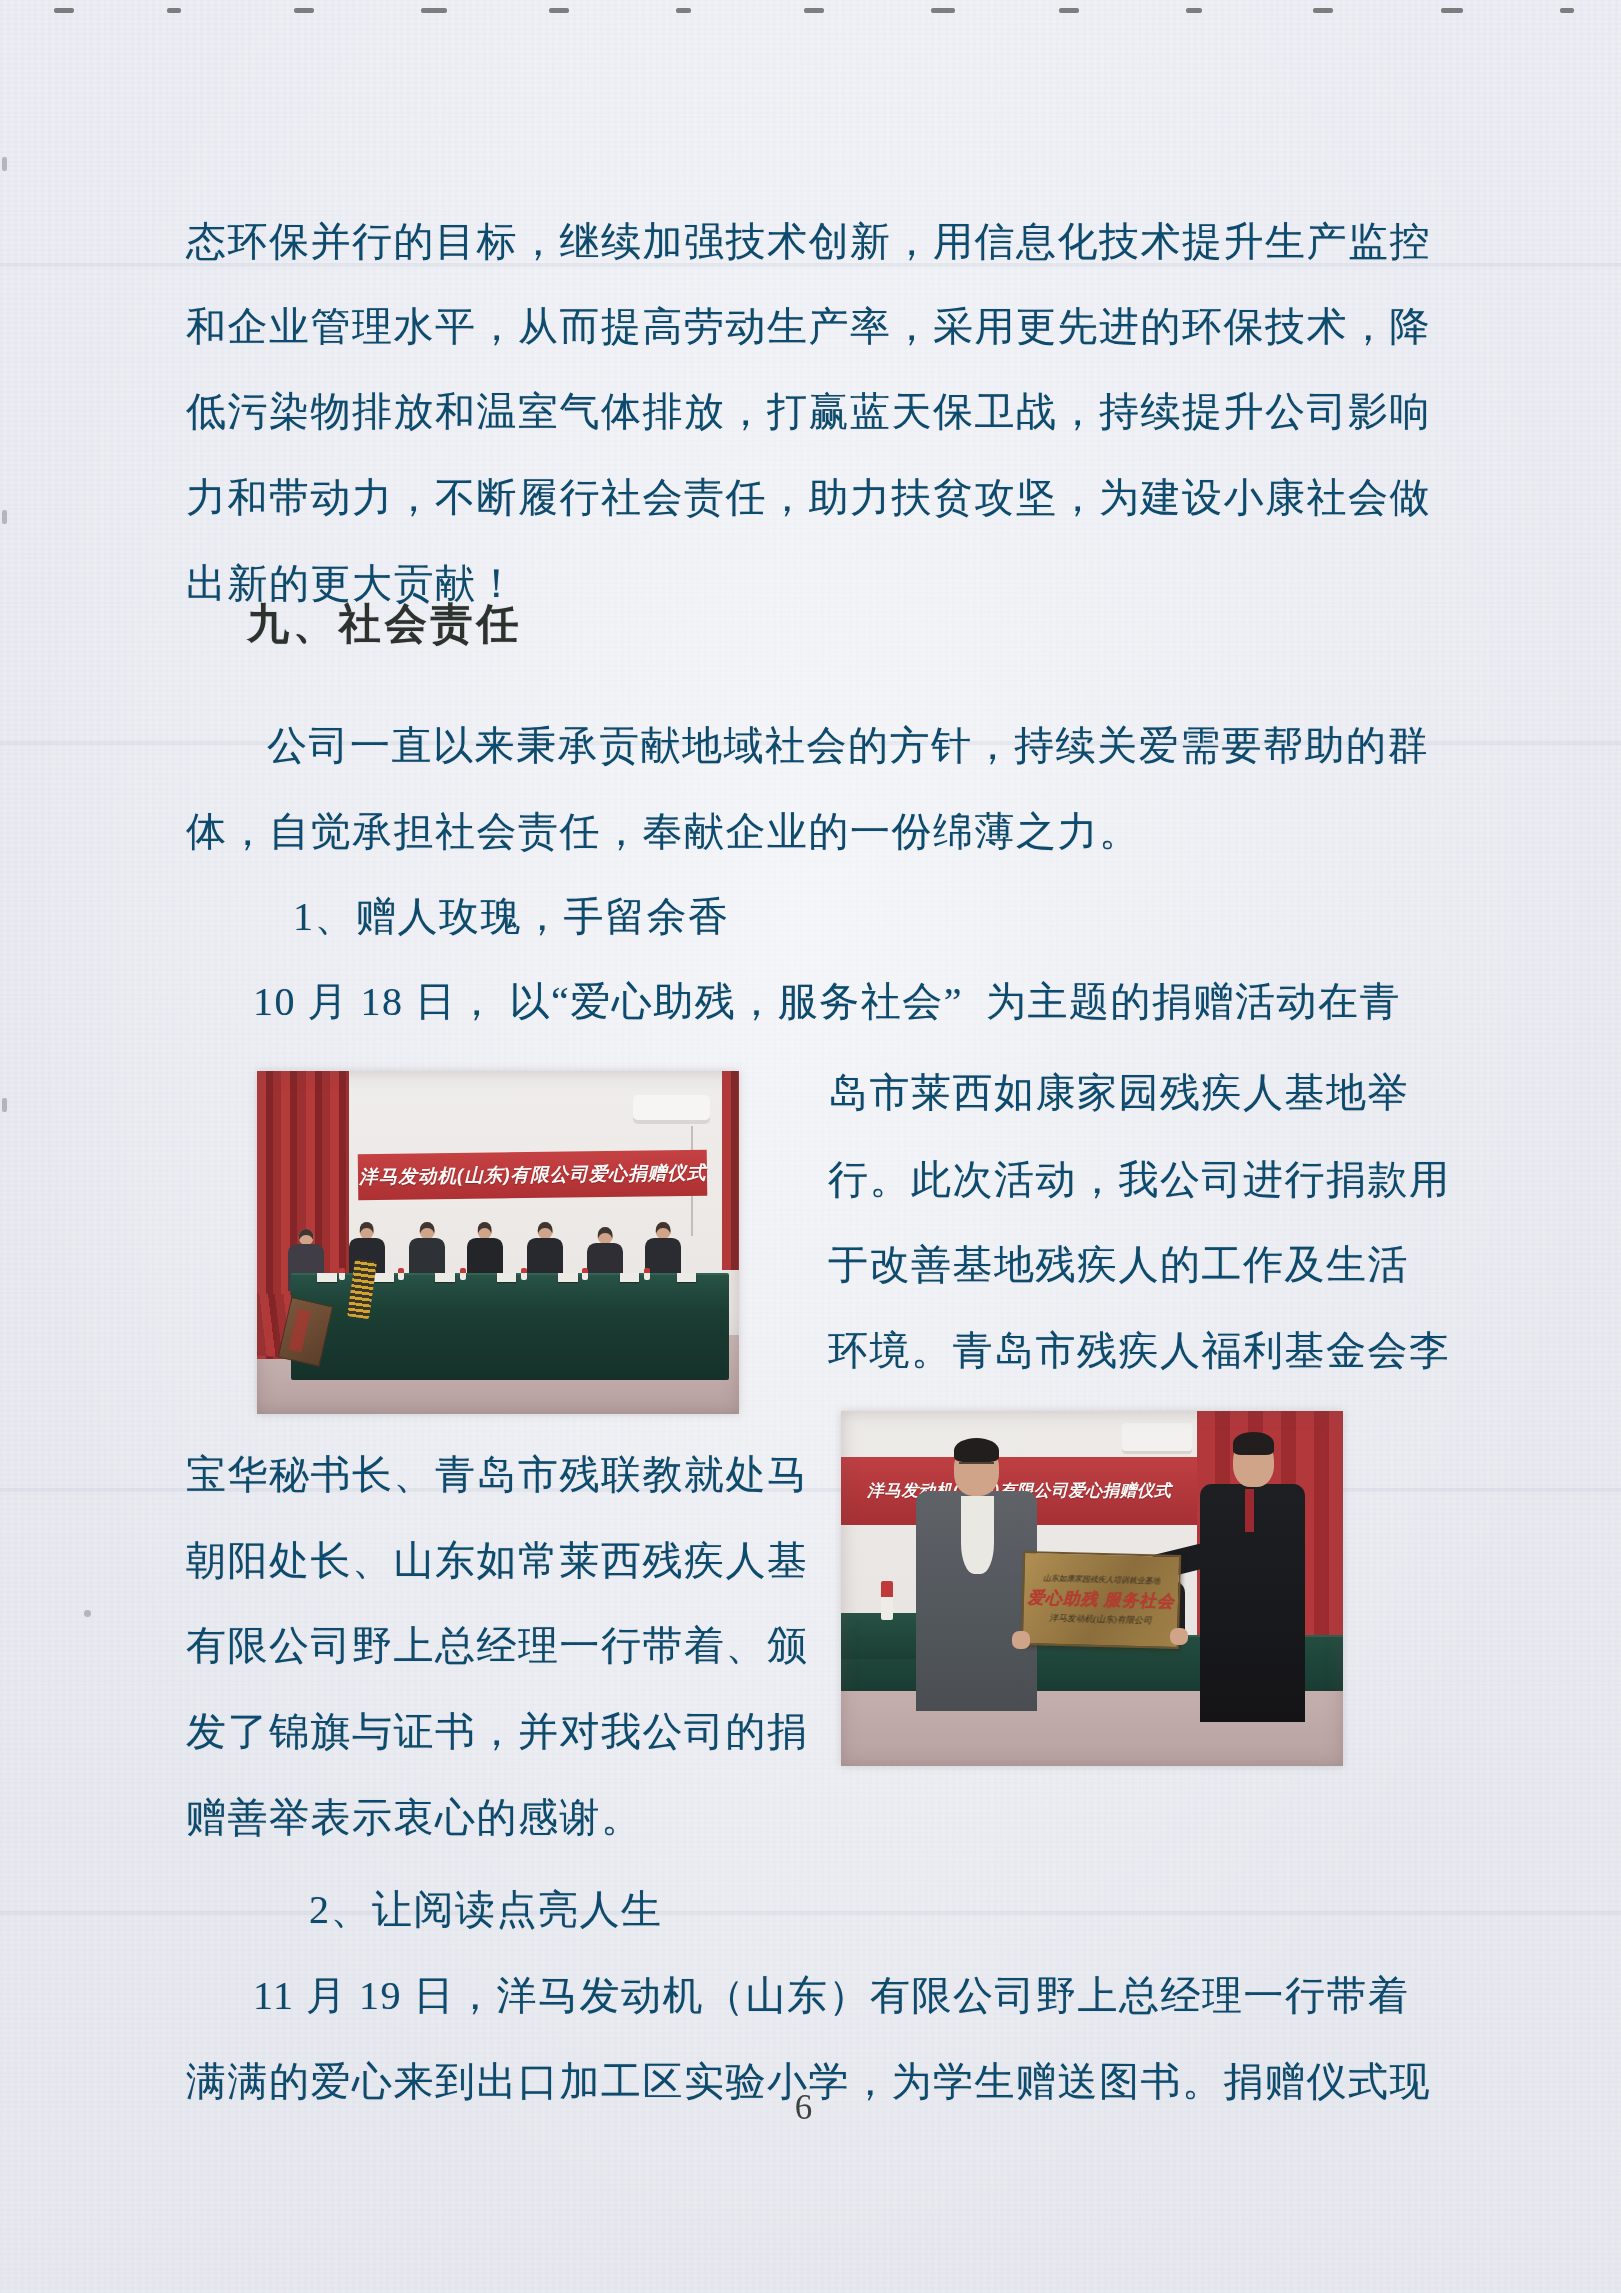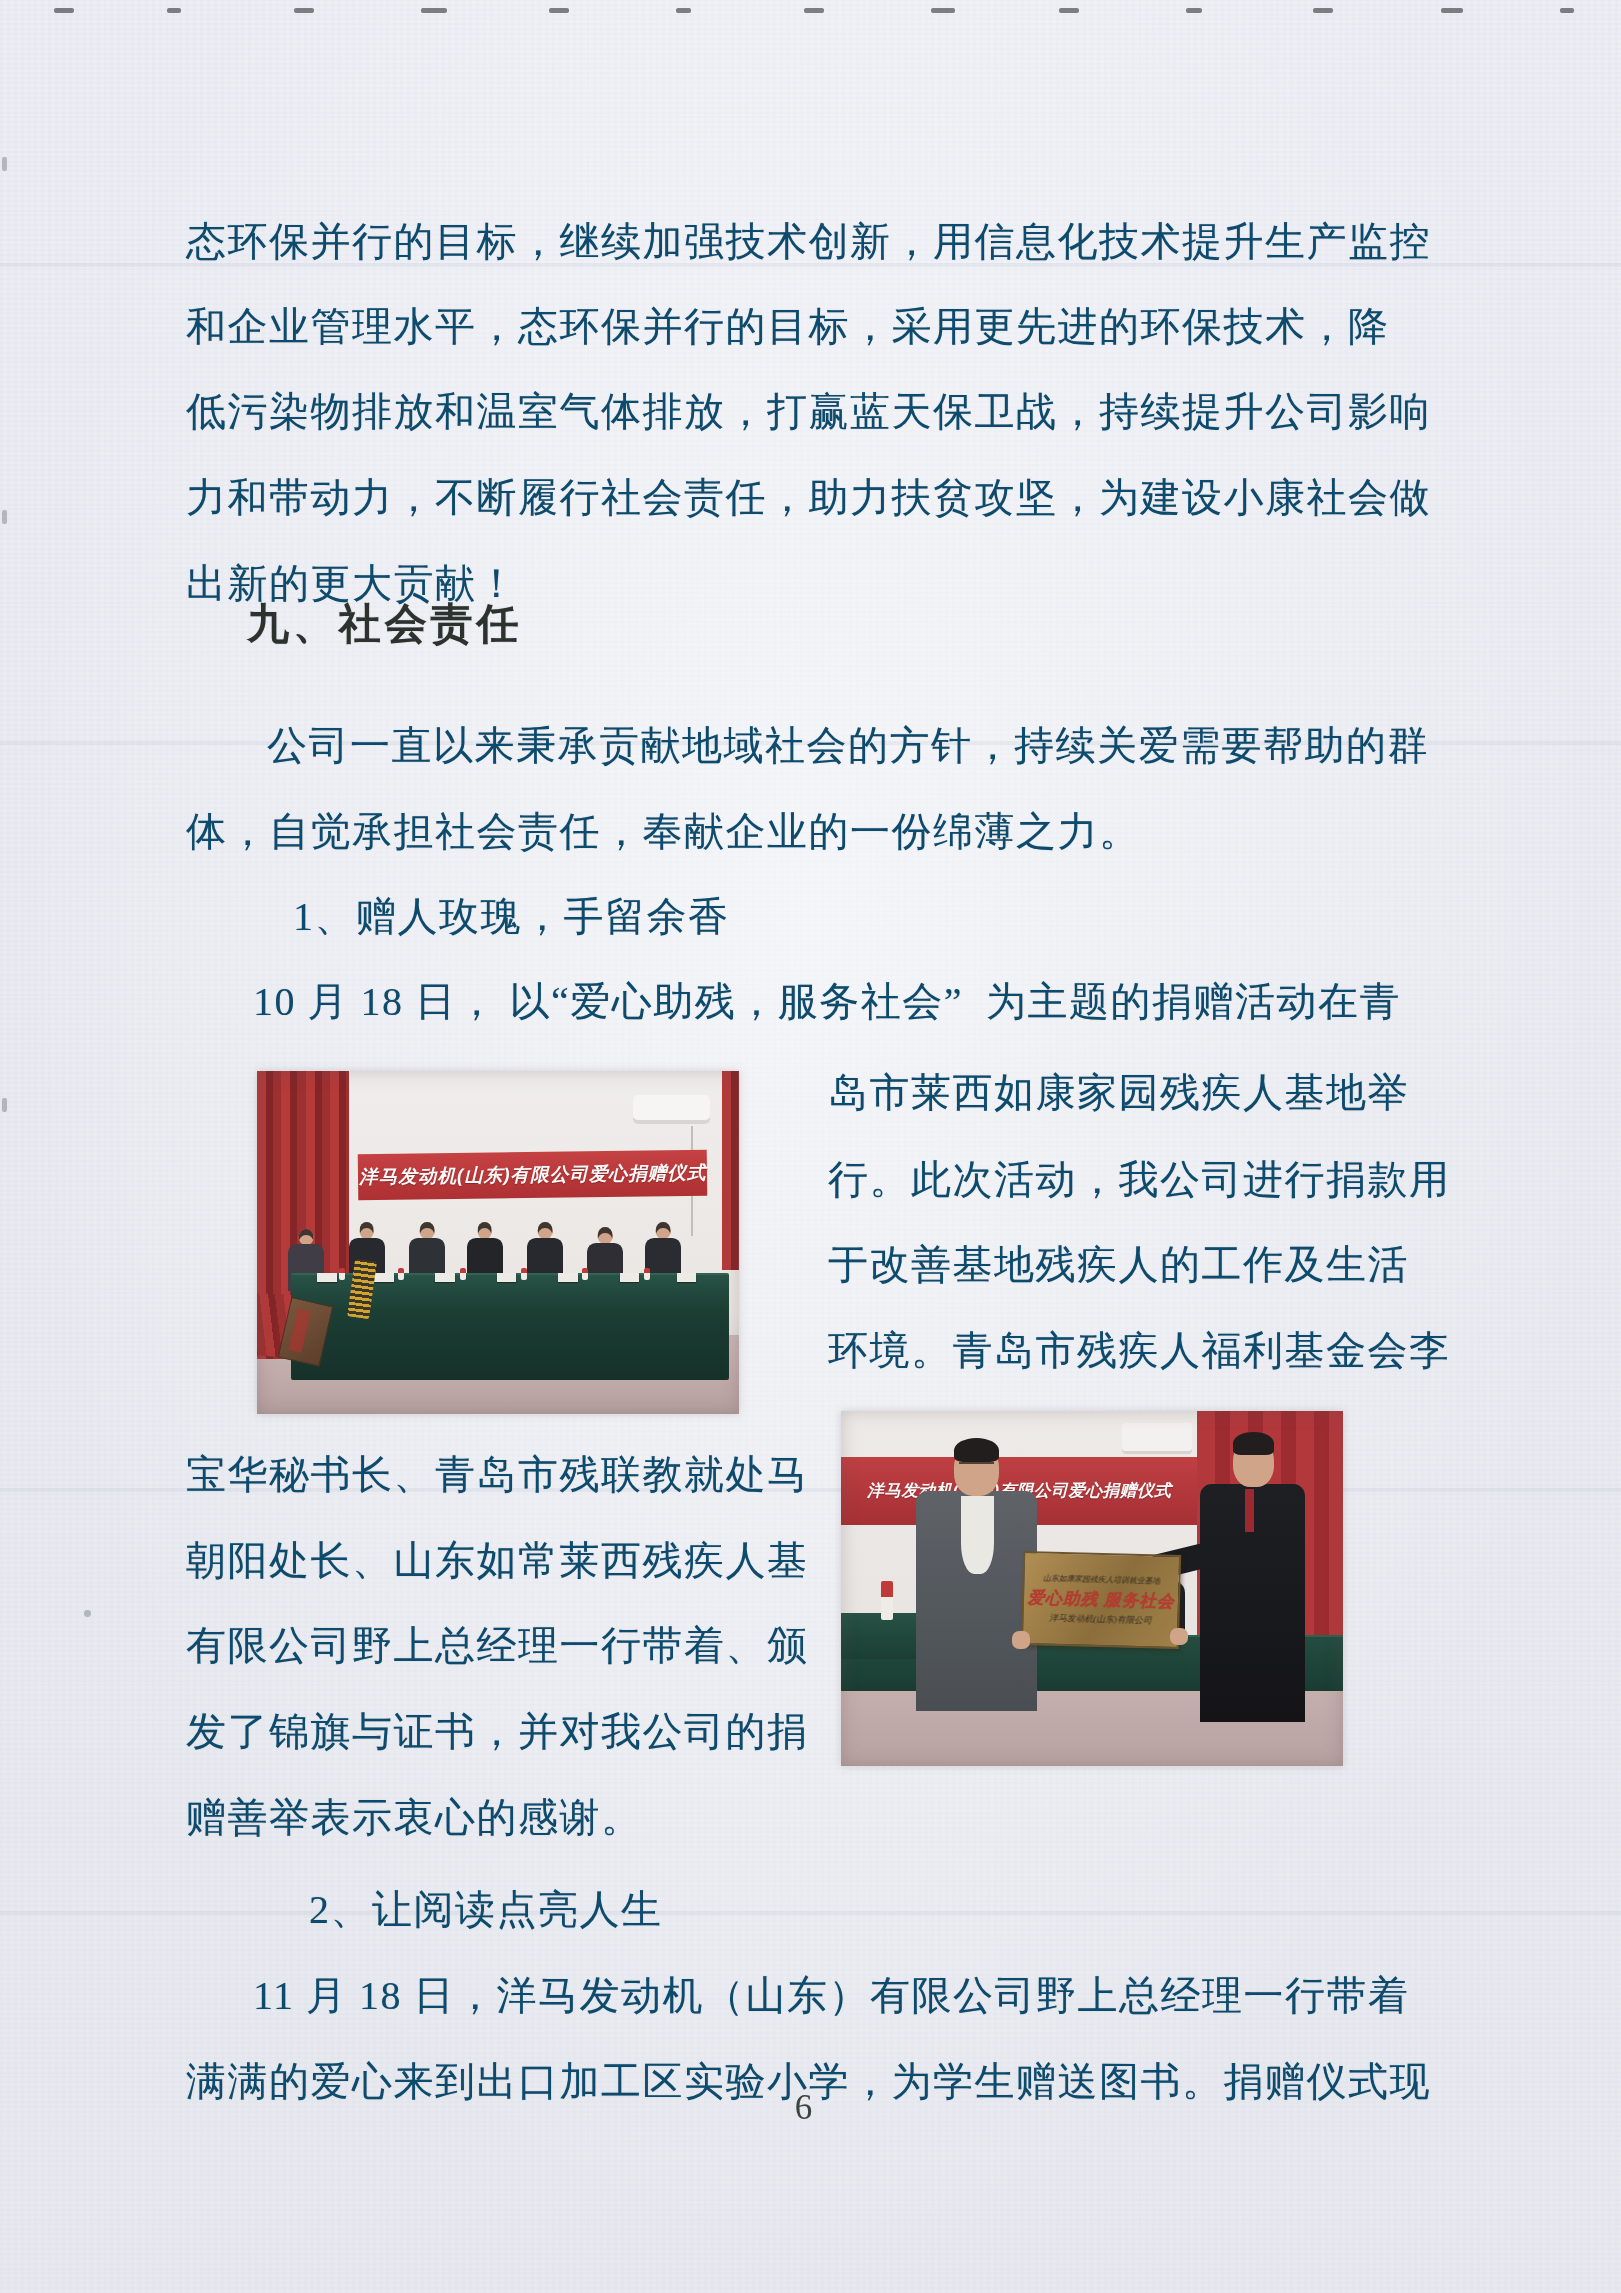--- a/index.html
+++ b/index.html
@@ -165,21 +165,21 @@
 <div class="dash" style="left:1186px;width:15.7px"></div>
 <div class="dash" style="left:1313px"></div>
 <div class="dash" style="left:1441px;width:21.6px"></div>
 <div class="dash" style="left:1560px;width:13.7px"></div>
 <div class="tick" style="top:157px"></div>
 <div class="tick" style="top:510px"></div>
 <div class="tick" style="top:1098px"></div>
 <div class="speck" style="left:84px;top:1610px"></div>
 
 <div class="line" style="top:219px">态环保并行的目标，继续加强技术创新，用信息化技术提升生产监控</div>
-<div class="line" style="top:304px">和企业管理水平，态环保并行的目标，采用更先进的环保技术，降</div>
+<div class="line" style="top:304px">和企业管理水平，从而提高劳动生产率，采用更先进的环保技术，降</div>
 <div class="line" style="top:389px">低污染物排放和温室气体排放，打赢蓝天保卫战，持续提升公司影响</div>
 <div class="line" style="top:475px">力和带动力，不断履行社会责任，助力扶贫攻坚，为建设小康社会做</div>
 <div class="line" style="top:561px">出新的更大贡献！</div>
 
 <div class="line heading" style="top:601px;left:247px">九、社会责任</div>
 <div class="line" style="top:723px;left:267px">公司一直以来秉承贡献地域社会的方针，持续关爱需要帮助的群</div>
 <div class="line" style="top:809px">体，自觉承担社会责任，奉献企业的一份绵薄之力。</div>
 
 <div class="line" style="top:894px;left:293px">1、赠人玫瑰，手留余香</div>
 <div class="line" style="top:979px;left:253px">10 月 18 日， 以“爱心助残，服务社会”  为主题的捐赠活动在青</div>
@@ -300,17 +300,17 @@
       <div class="pmain">爱心助残  服务社会</div>
       <div class="pbot">洋马发动机(山东)有限公司</div>
     </div>
     <div class="hand" style="left:34%;top:62%"></div>
     <div class="hand" style="left:65.5%;top:61%"></div>
   </div>
   <div class="vignette"></div>
 </div>
 
 <div class="line" style="top:1887px;left:309px">2、让阅读点亮人生</div>
-<div class="line" style="top:1973px;left:253px">11 月 18 日，洋马发动机（山东）有限公司野上总经理一行带着</div>
+<div class="line" style="top:1973px;left:253px">11 月 19 日，洋马发动机（山东）有限公司野上总经理一行带着</div>
 <div class="line" style="top:2059px">满满的爱心来到出口加工区实验小学，为学生赠送图书。捐赠仪式现</div>
 
 <div class="pagenum">6</div>
 
 
 </body></html>

